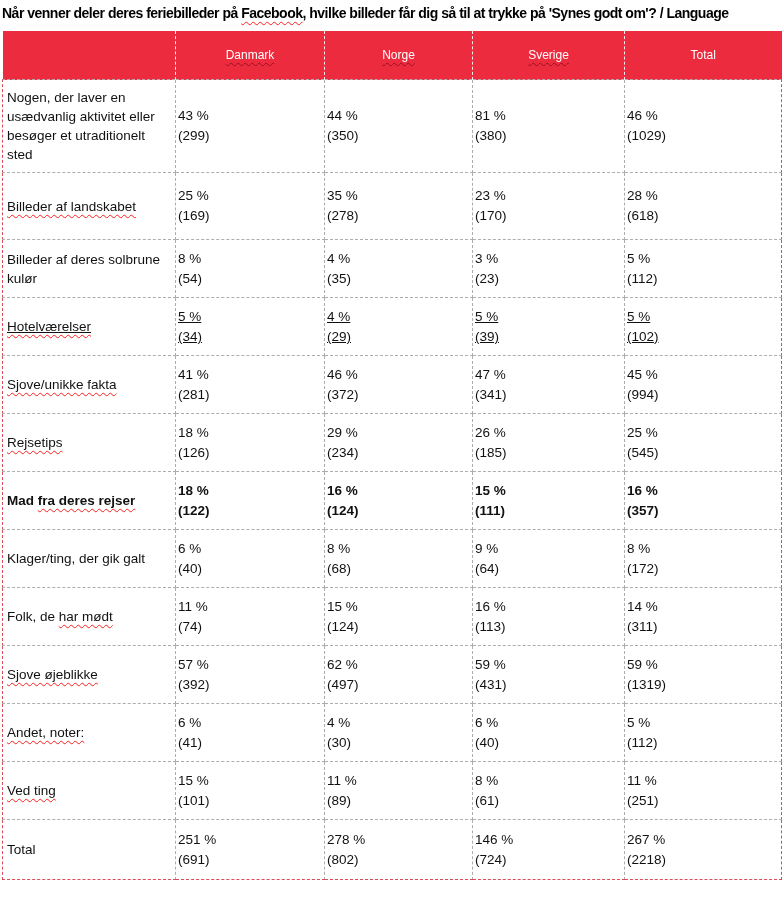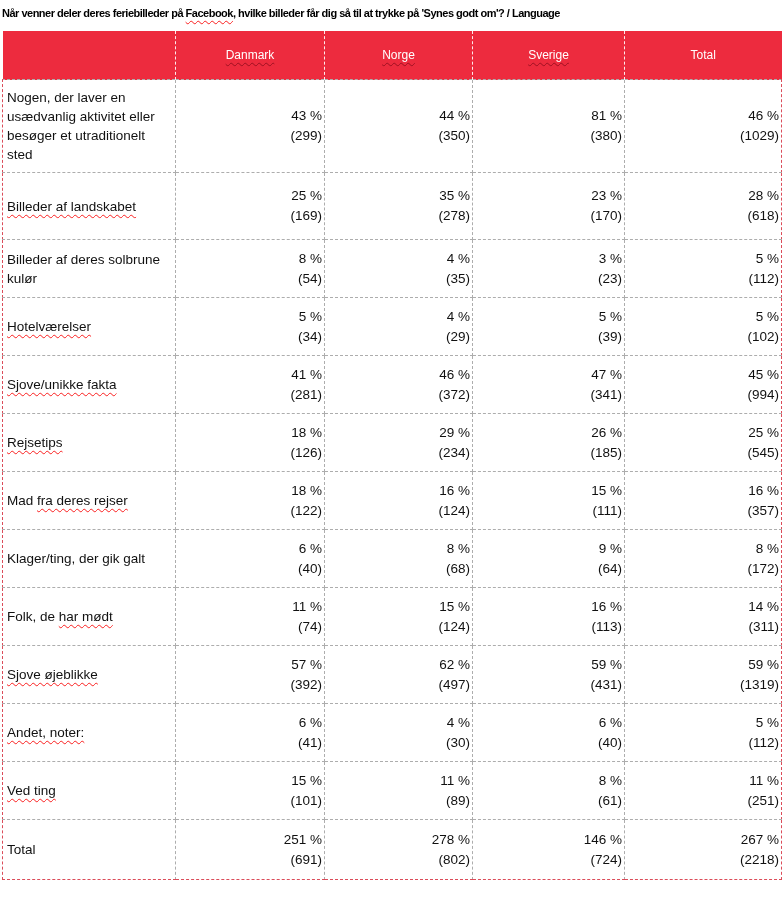--- a/index.html
+++ b/index.html
@@ -12,21 +12,21 @@
   }
   *{box-sizing:border-box;}
   html,body{margin:0;padding:0;background:#ffffff;}
   body{
     width:784px;height:902px;overflow:hidden;
     font-family:"Liberation Sans","DejaVu Sans",sans-serif;
     color:var(--ink);
   }
   .page{padding:4px 2px 0 2px;}
   .title{
-    font-weight:bold;font-size:11px;line-height:19.5px;letter-spacing:-0.5px;
+    font-weight:bold;font-size:14px;line-height:19.5px;letter-spacing:-0.5px;
     color:#000;margin:0 0 7px 0;width:780px;
   }
   .wavy{
     text-decoration-line:underline;
     text-decoration-style:wavy;
     text-decoration-color:var(--spell);
     text-decoration-thickness:1px;
     text-underline-offset:3px;
   }
   table.results{
@@ -36,21 +36,21 @@
     background:var(--red);color:#fff;font-weight:400;font-size:12px;
     height:49px;text-align:center;padding:0;border:none;
   }
   thead th + th{border-left:1px dashed rgba(255,255,255,0.9);}
   thead th .wavy{text-decoration-color:var(--spell-header);}
   tbody td{
     border:1px dashed var(--grid);
     font-size:13.5px;color:var(--ink);vertical-align:middle;padding:2px;
   }
   td.label{text-align:left;padding-left:4px;line-height:19px;}
-  td.value{text-align:right;line-height:20px;}
+  td.value{text-align:left;line-height:20px;}
   tbody td:first-child{border-left:1px dashed var(--outer);}
   tbody td:last-child{border-right:1px dashed var(--outer);}
   tbody tr:last-child td{border-bottom:1px dashed var(--outer);}
 </style>
 </head>
 <body>
 
 <div class="page">
   <div class="title" id="titleEl"><span>Når venner deler deres feriebilleder på </span><span class="wavy">Facebook</span><span>, hvilke billeder får dig så til at trykke på 'Synes godt om'? / Language</span></div>
 
@@ -122,21 +122,21 @@
           </td>
           <td class="value">
             <div>3 %</div>
             <div>(23)</div>
           </td>
           <td class="value">
             <div>5 %</div>
             <div>(112)</div>
           </td>
         </tr>
-        <tr style="height: 58px;">
+        <tr style="height: 58px; text-decoration: underline;">
     <td class="label"><span class="wavy">Hotelværelser</span></td>
   <td class="value">
             <div>5 %</div>
             <div>(34)</div>
           </td>
           <td class="value">
             <div>4 %</div>
             <div>(29)</div>
           </td>
           <td class="value">
@@ -179,21 +179,21 @@
           </td>
           <td class="value">
             <div>26 %</div>
             <div>(185)</div>
           </td>
           <td class="value">
             <div>25 %</div>
             <div>(545)</div>
           </td>
         </tr>
-        <tr style="height: 58px;">
+        <tr style="height: 58px; font-weight: bold;">
     <td class="label"><span>Mad </span><span class="wavy">fra deres rejser</span></td>
   <td class="value">
             <div>18 %</div>
             <div>(122)</div>
           </td>
           <td class="value">
             <div>16 %</div>
             <div>(124)</div>
           </td>
           <td class="value">

